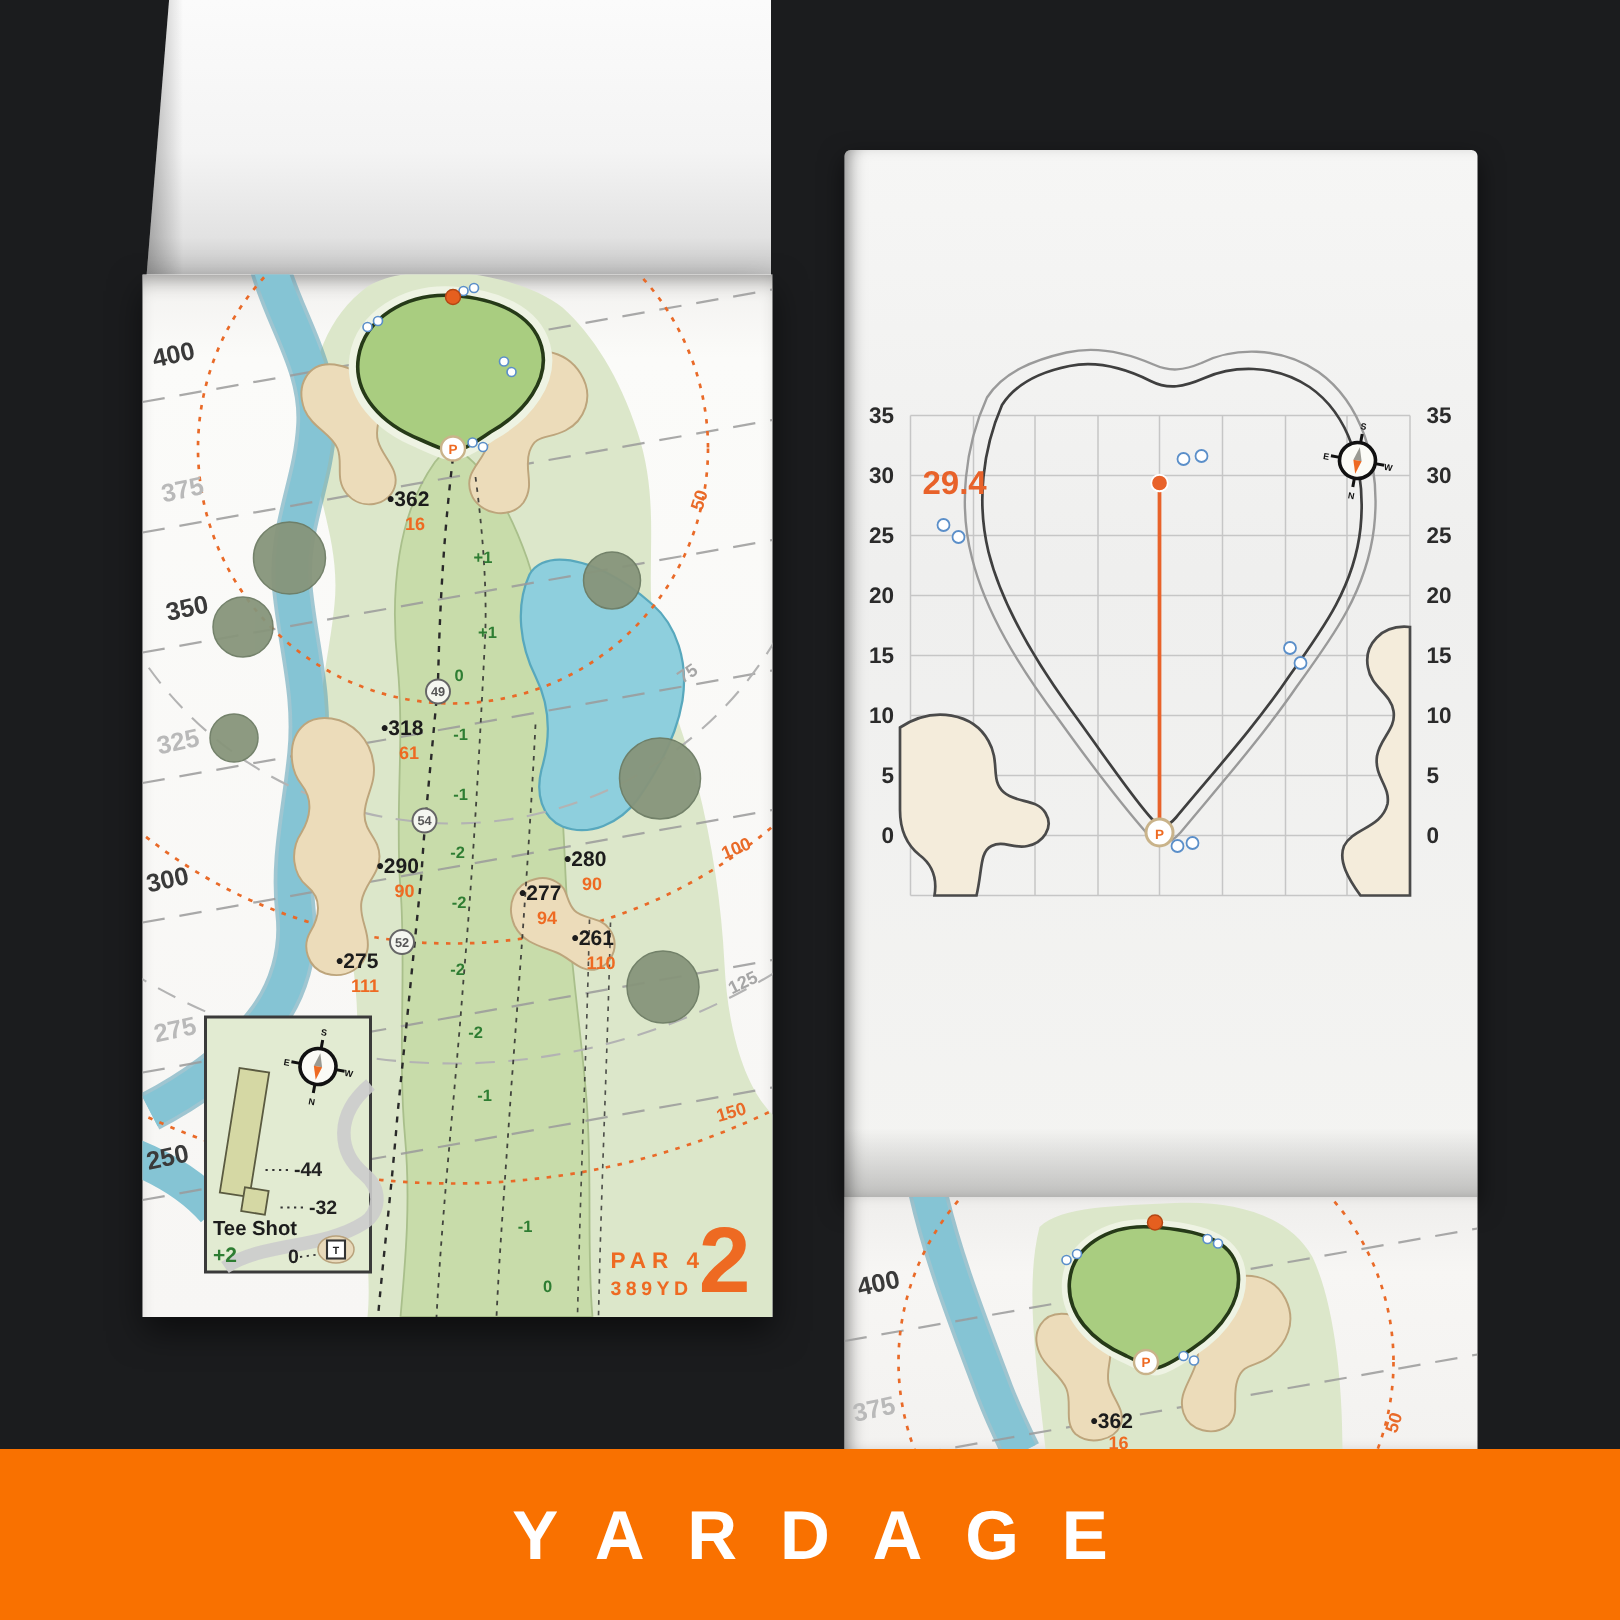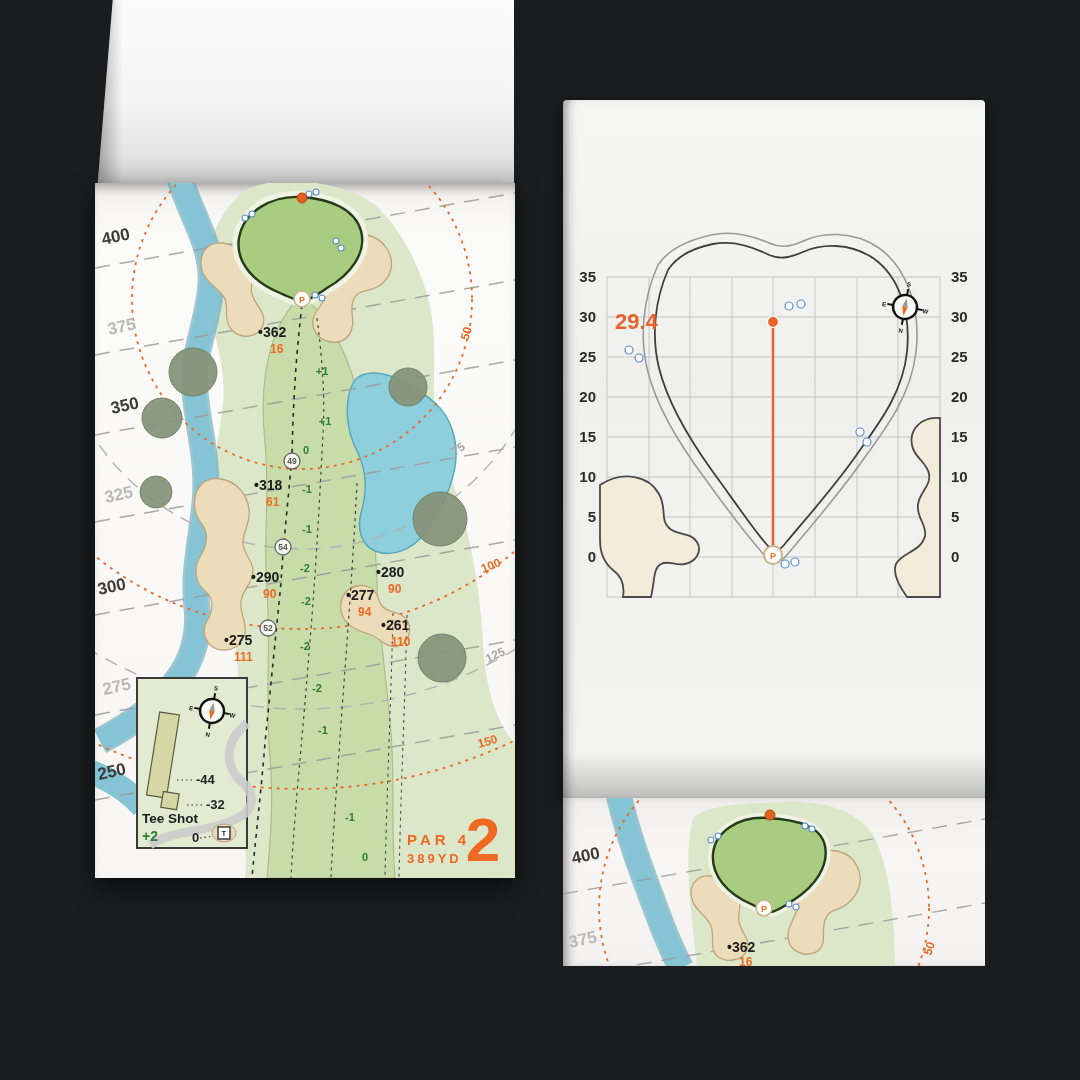--- a/index.html
+++ b/index.html
@@ -400,13 +400,16 @@
       <g>
         <text class="t-margin" x="10" y="66" transform="rotate(-12 10 66)">400</text>
         <text class="t-margin-l" x="7" y="150" transform="rotate(-12 7 150)">375</text>
       </g>
       <text class="t-black" x="164" y="154">•362</text>
       <text class="t-orange" x="176" y="168">16</text>
       <text class="t-arc-o" x="368" y="158" transform="rotate(-72 368 158)">50</text>
     </svg>
   </div>
 
+  <div class="banner" style="background: rgb(249, 113, 0);">
+    <h1>YARDAGE</h1>
+  </div>
 </div>
 
 </body></html>

